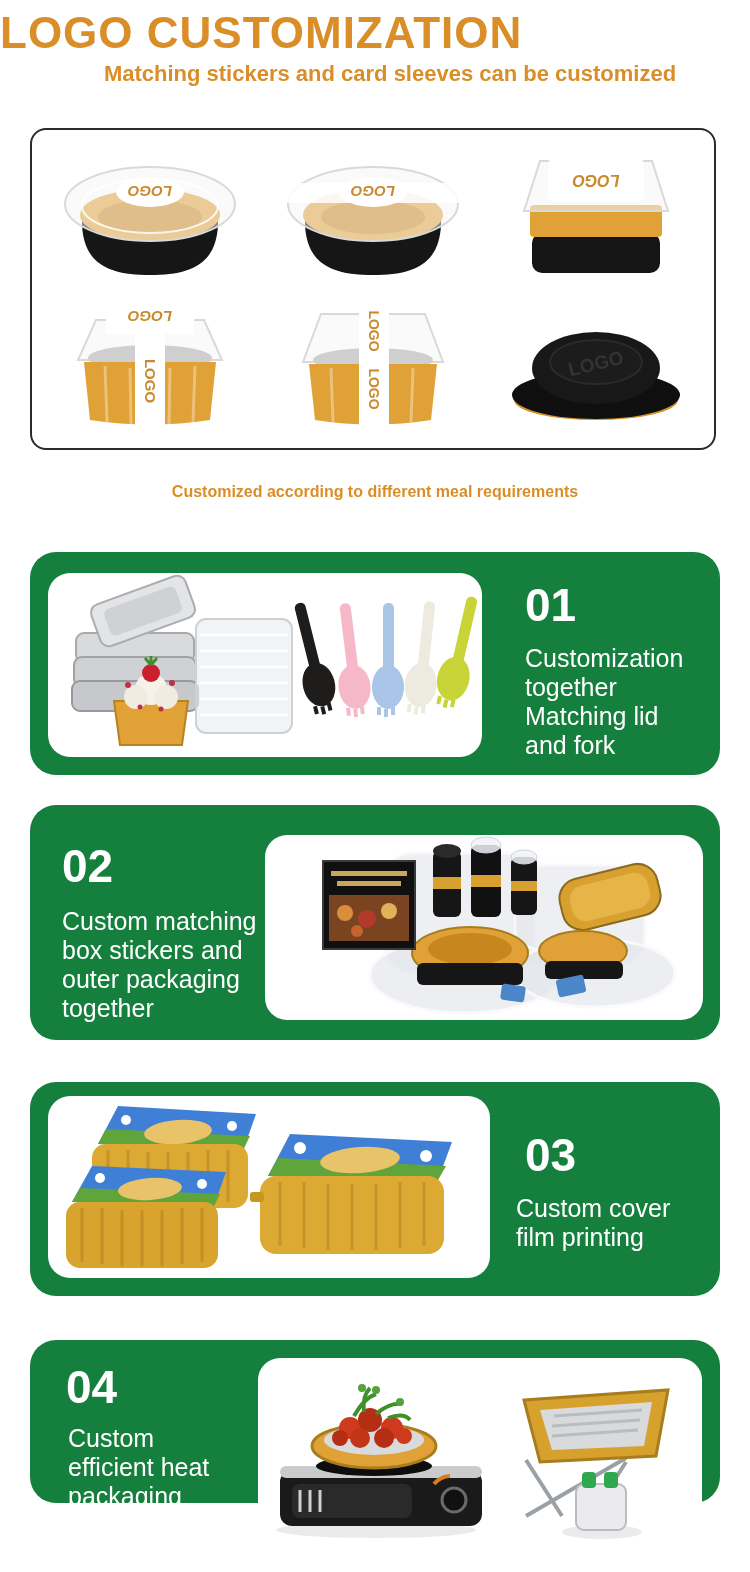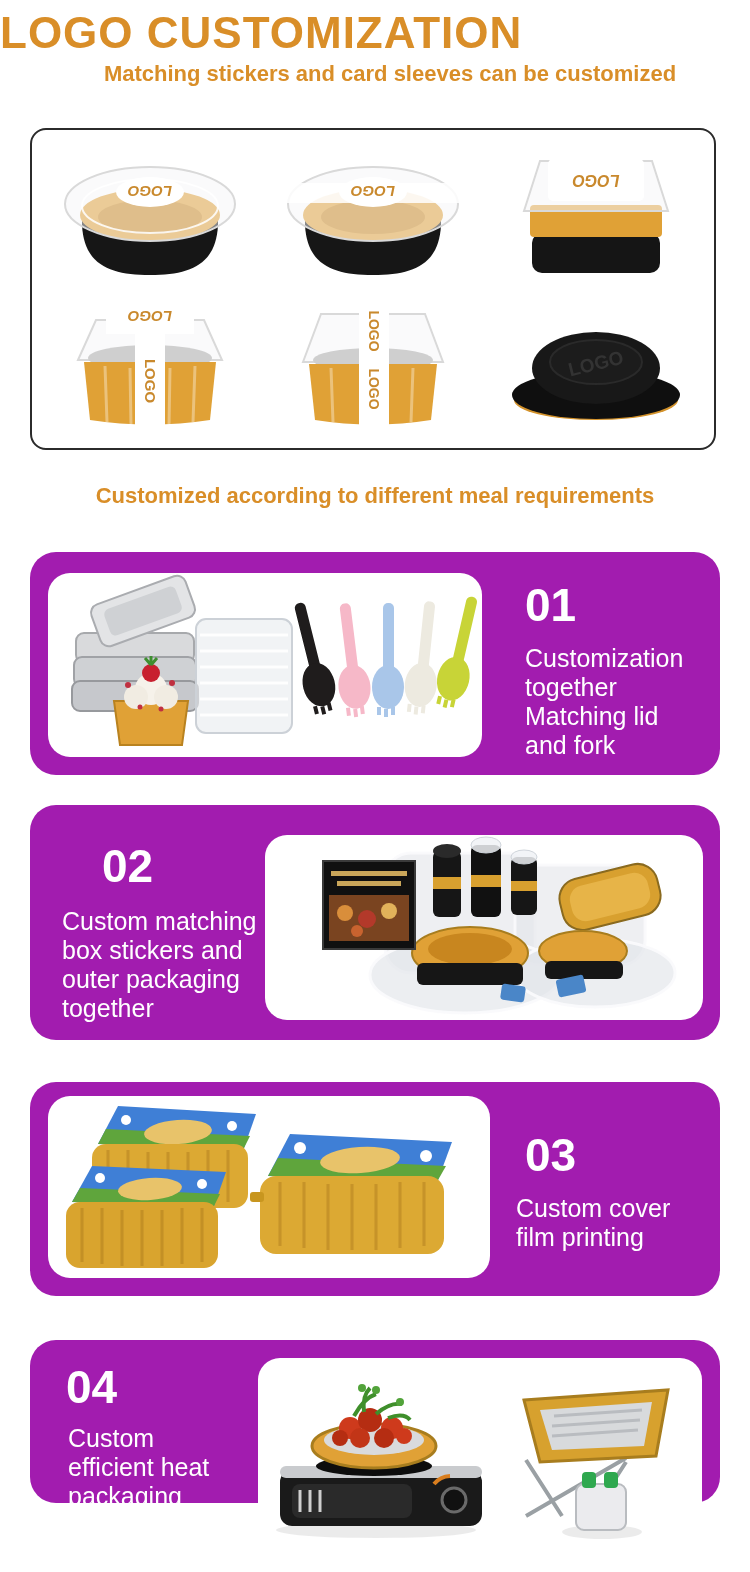--- a/index.html
+++ b/index.html
@@ -10,35 +10,35 @@
       font-size:44px;font-weight:700;letter-spacing:1px;color:#D98E28;}
   .main-subtitle{position:absolute;top:61px;left:0;width:750px;text-align:center;
       font-size:22px;font-weight:700;color:#D98E28;margin-left:15px;}
   
   .showcase-box{position:absolute;left:30px;top:128px;width:686px;height:322px;
       border:2px solid #2b2b2b;border-radius:16px;background:#fff;
       display:grid;grid-template-columns:1fr 1fr 1fr;grid-template-rows:1fr 1fr;
       align-items:center;justify-items:center;padding:14px 6px 6px;box-sizing:border-box;}
   .showcase-box figure{margin:0;}
   .mid-heading{position:absolute;top:483px;left:0;width:750px;text-align:center;
-      font-size:22px;font-weight:700;color:#D98E28;}
+      font-size:16px;font-weight:700;color:#D98E28;}
   
-  .section{position:absolute;left:30px;width:690px;background:#a21caf;border-radius:26px;}
+  .section{position:absolute;left:30px;width:690px;background:#15803d;border-radius:26px;}
   .sec-1{top:552px;height:223px;}
   .sec-2{top:805px;height:235px;}
   .sec-3{top:1082px;height:214px;}
   .sec-4{top:1340px;height:163px;}
   .photo-card{position:absolute;background:#fff;border-radius:22px;overflow:hidden;}
   .sec-1 .photo-card{left:18px;top:21px;width:434px;height:184px;}
   .sec-2 .photo-card{left:235px;top:30px;width:438px;height:185px;}
   .sec-3 .photo-card{left:18px;top:14px;width:442px;height:182px;}
   .sec-4 .photo-card{left:228px;top:18px;width:444px;height:187px;}
   .sec-number{position:absolute;color:#ffffff;font-size:46px;font-weight:700;line-height:1;}
   .sec-1 .sec-number{left:495px;top:30px;}
-  .sec-2 .sec-number{left:32px;top:38px;margin-left:40px;}
+  .sec-2 .sec-number{left:32px;top:38px;}
   .sec-3 .sec-number{left:495px;top:50px;}
   .sec-4 .sec-number{left:36px;top:24px;}
   .sec-text{position:absolute;color:#ffffff;font-size:25px;font-weight:400;line-height:29px;}
   .sec-1 .sec-text{left:495px;top:92px;}
   .sec-2 .sec-text{left:32px;top:102px;}
   .sec-3 .sec-text{left:486px;top:112px;}
   .sec-4 .sec-text{left:38px;top:84px;}
   .photo-card svg{display:block;width:100%;height:100%;}
 </style>
 </head>

